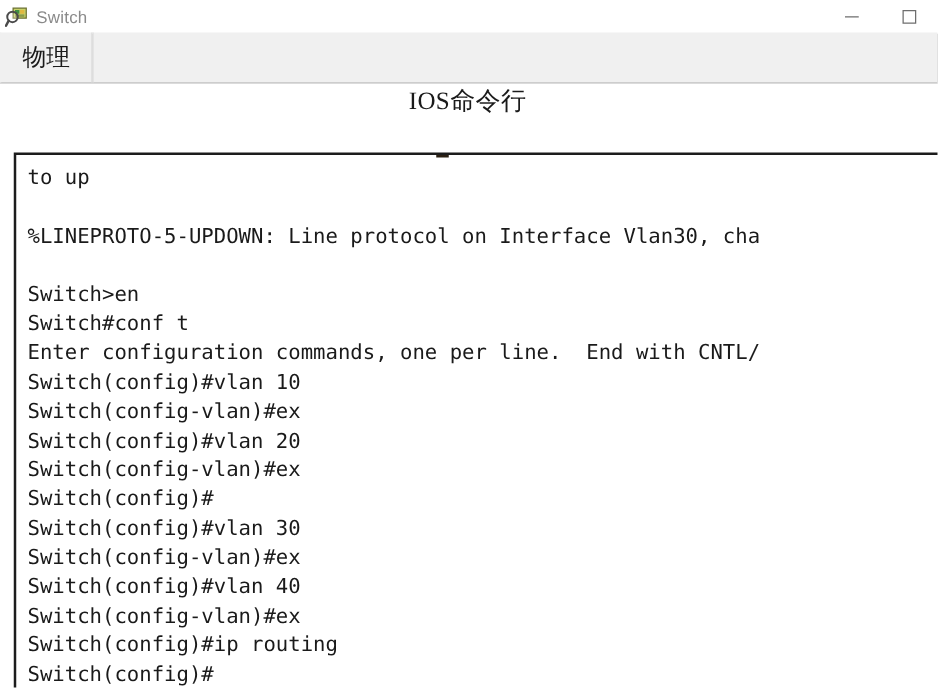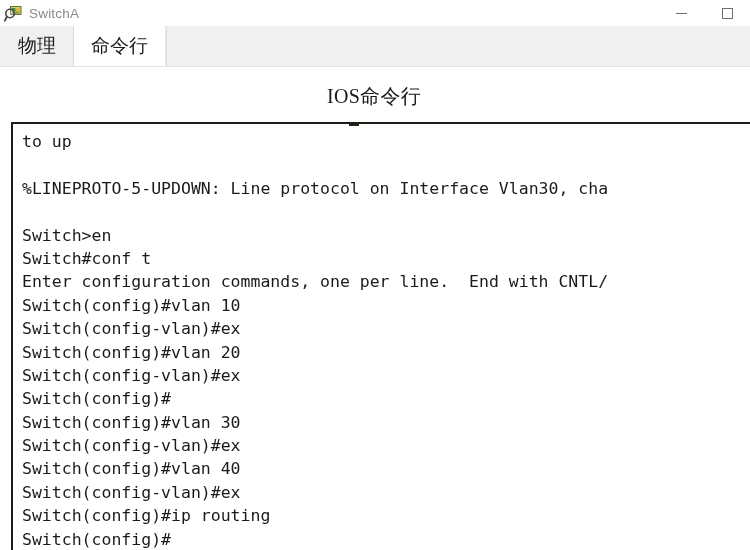--- a/index.html
+++ b/index.html
@@ -90,21 +90,20 @@
   .content{
     position:relative;
     background:#ffffff;
     height:483px;
   }
   .heading{
     text-align:center;
     font-family:"Liberation Serif","DejaVu Serif",serif;
     font-size:20px;
     color:#1a1a1a;
-    padding-top:16px;
     padding-right:2px;
     letter-spacing:.3px;
   }
 
   
   .terminal-wrap{
     position:absolute;
     left:11px;
     top:55px;
     right:-180px;      
@@ -141,38 +140,35 @@
     <svg width="18" height="18" viewBox="0 0 18 18">
       <rect x="6.5" y="1.5" width="10.5" height="8" fill="#c9d36a" stroke="#6b7030" stroke-width="1"></rect>
       <rect x="8" y="3" width="3.5" height="3" fill="#3f8f3f"></rect>
       <rect x="12" y="3" width="3.5" height="3" fill="#e0b840"></rect>
       <rect x="8" y="6.5" width="7.5" height="2" fill="#8a9a4a"></rect>
       <circle cx="6" cy="8.5" r="4.2" fill="none" stroke="#4a4a4a" stroke-width="1.6"></circle>
       <circle cx="6" cy="8.5" r="3" fill="#ffffff" fill-opacity="0.25"></circle>
       <line x1="2.9" y1="11.6" x2="0.8" y2="15.6" stroke="#4a4a4a" stroke-width="2" stroke-linecap="round"></line>
     </svg>
   </span>
-  <span class="title-text">SwitchA</span>
+  <span class="title-text">Switch</span>
 
   <div class="win-controls">
     <div class="win-btn">
       <span class="win-min"></span>
     </div>
     <div class="win-btn">
       <span class="win-max"></span>
     </div>
   </div>
 </div>
 
 <div class="tabstrip">
   <div class="tab">
     <span>物理</span>
-  </div>
-  <div class="tab active">
-    <span>命令行</span>
   </div>
   <div class="tab-filler"></div>
 </div>
 
 <div class="content">
 
   <div class="heading">IOS命令行</div>
 
   <div class="terminal-wrap">
     <span class="terminal-notch"></span>

